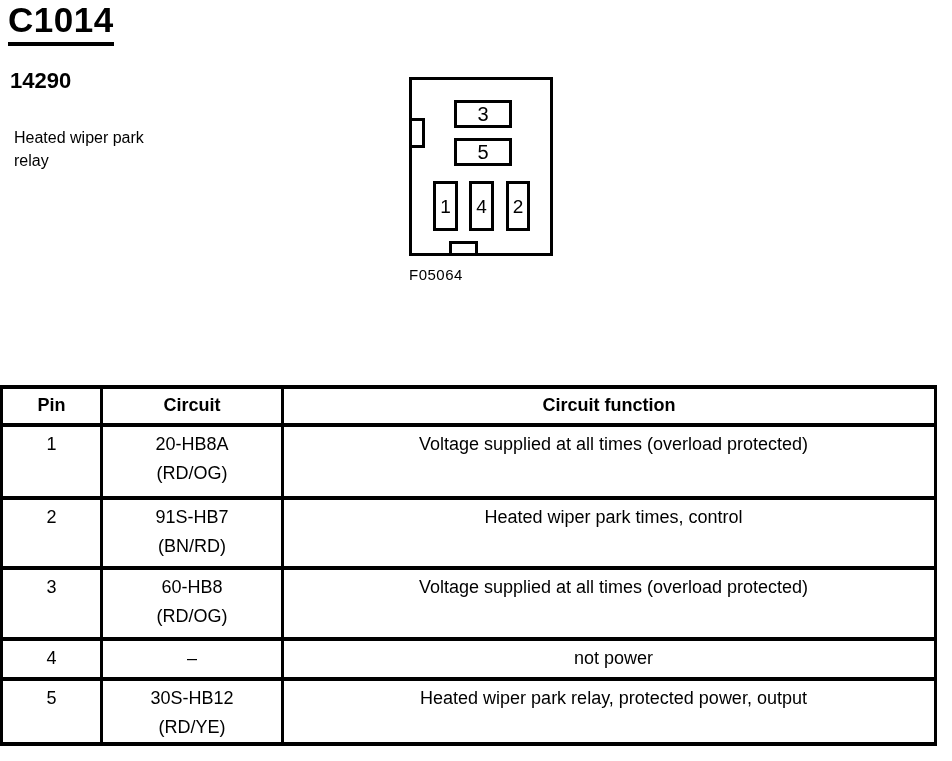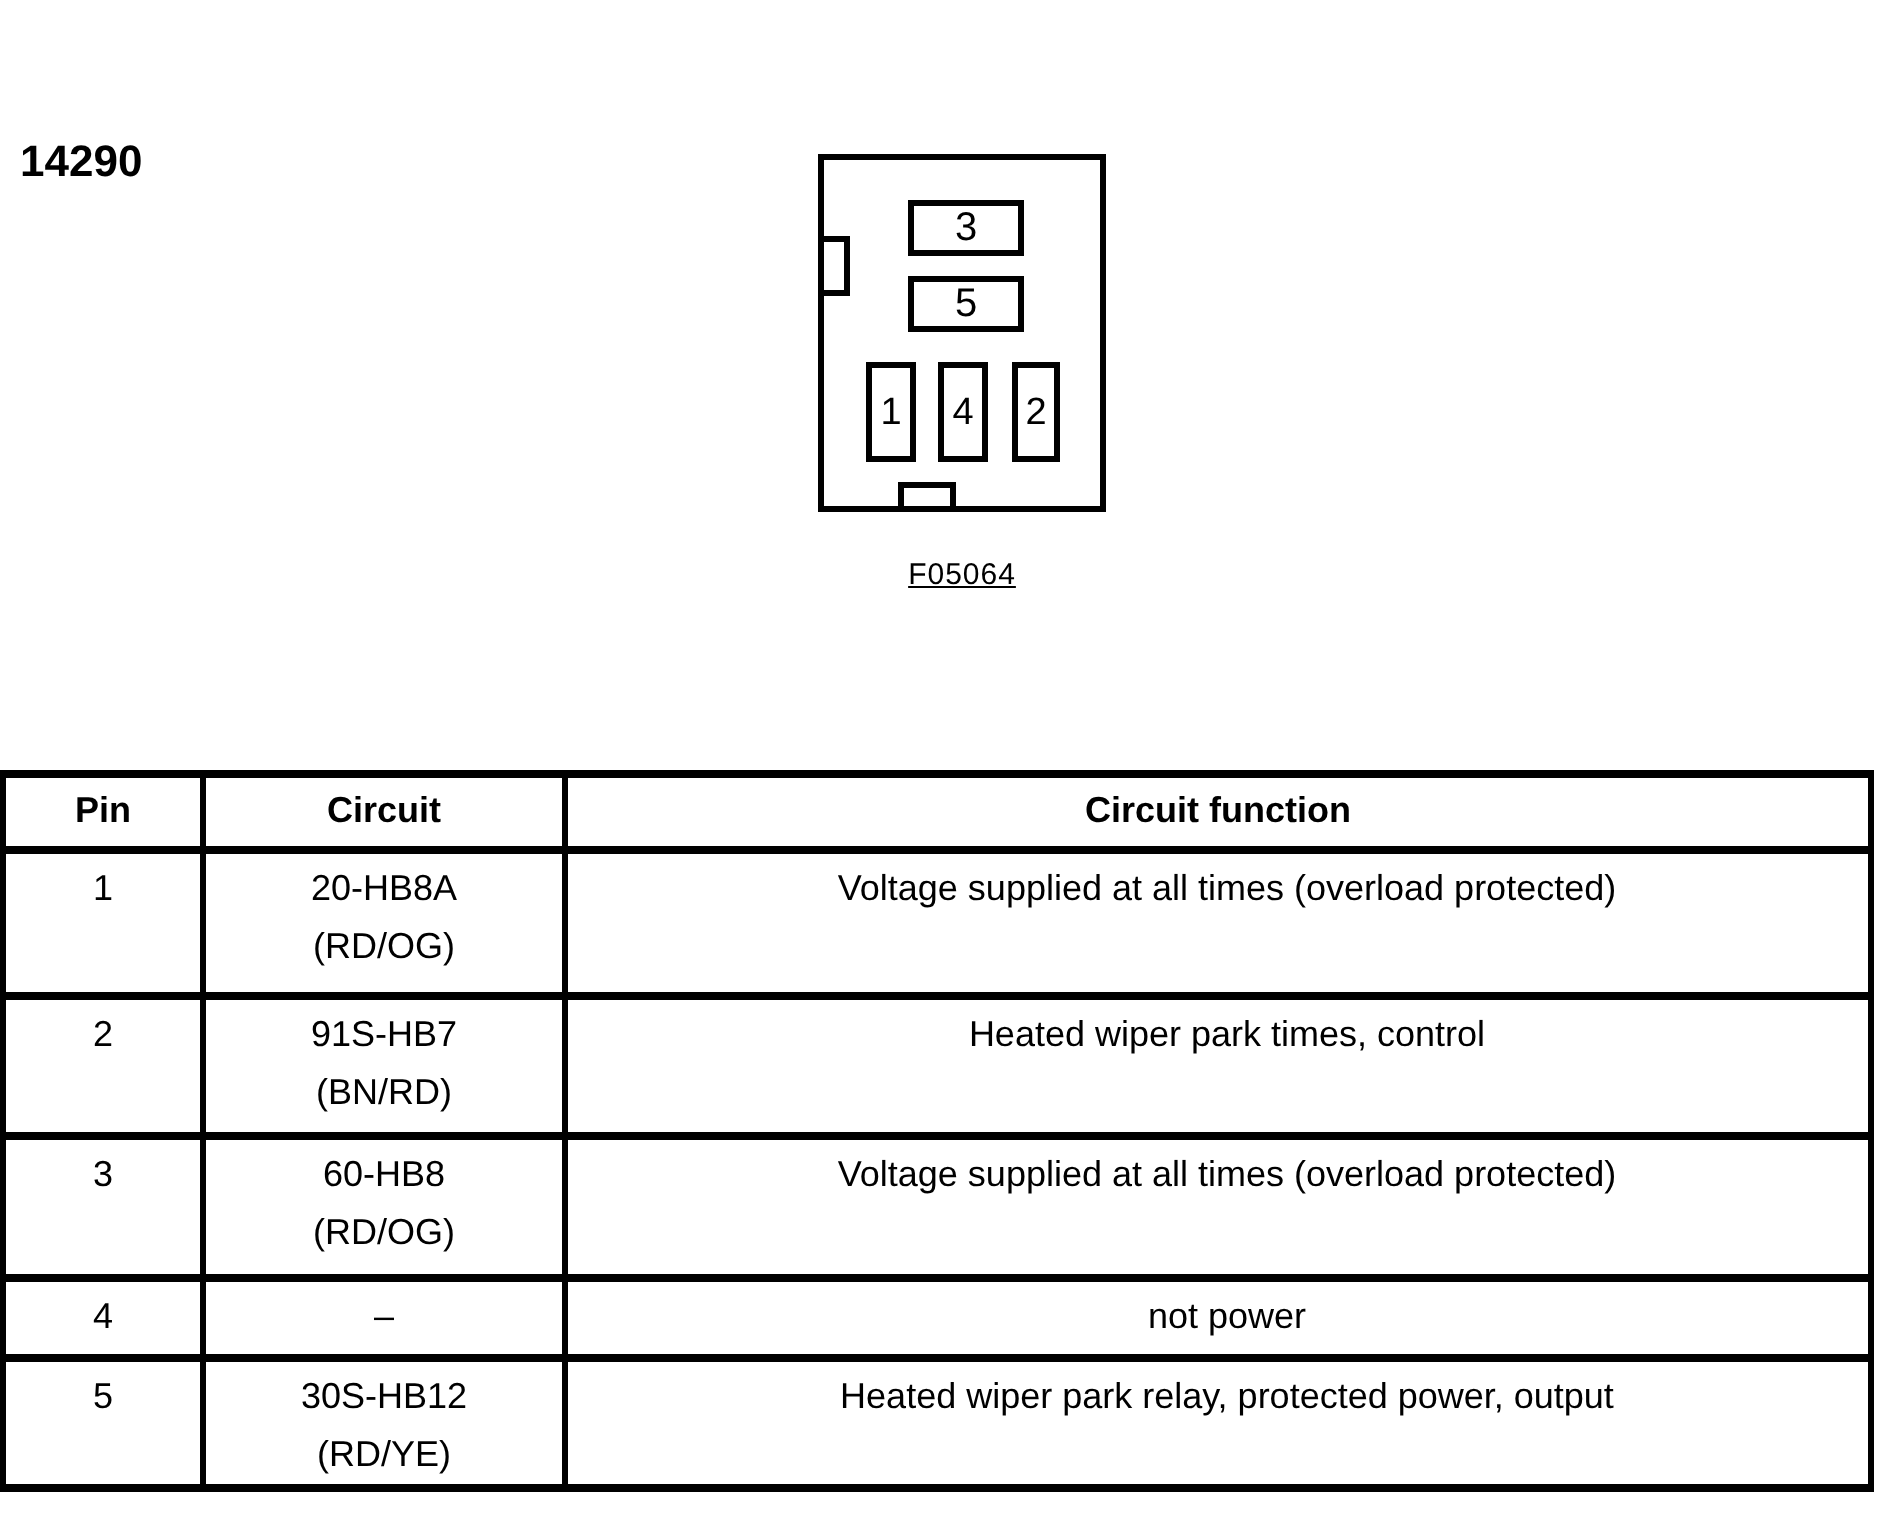--- a/index.html
+++ b/index.html
@@ -81,26 +81,25 @@
   }
   .tab-bottom {
     position: absolute;
     left: 37px; bottom: 0;
     width: 29px; height: 12px;
     border: 3px solid #000;
     border-bottom: none;
     background: #fff;
   }
   .figure-caption {
-    margin-top: 23px;
+    margin-top: 10px;
     width: 144px;
-    text-align: center;
+    text-align: left;
     font-size: 15px;
     letter-spacing: 0.5px;
-    text-decoration: underline;
   }
 
   
   .pinout {
     position: absolute;
     left: 0; top: 385px;
     border-collapse: collapse;
     table-layout: fixed;
     width: 934px;
   }
@@ -123,21 +122,23 @@
   .col-circuit  { width: 181px; }
   .col-function { width: 653px; }
   td.pin-cell, td.circuit-cell { text-align: center; }
   td.function-cell { text-align: center; padding-left: 13px; }
 </style>
 </head>
 <body>
 
 <div class="page">
 
+  <h1 class="title">C1014</h1>
   <div class="part-number">14290</div>
+  <div class="part-description">Heated wiper park relay</div>
 
   <div class="figure">
     <div class="connector-outline">
       <div class="slot slot-3">
         <span>3</span>
       </div>
       <div class="slot slot-5">
         <span>5</span>
       </div>
       <div class="slot slot-1">

